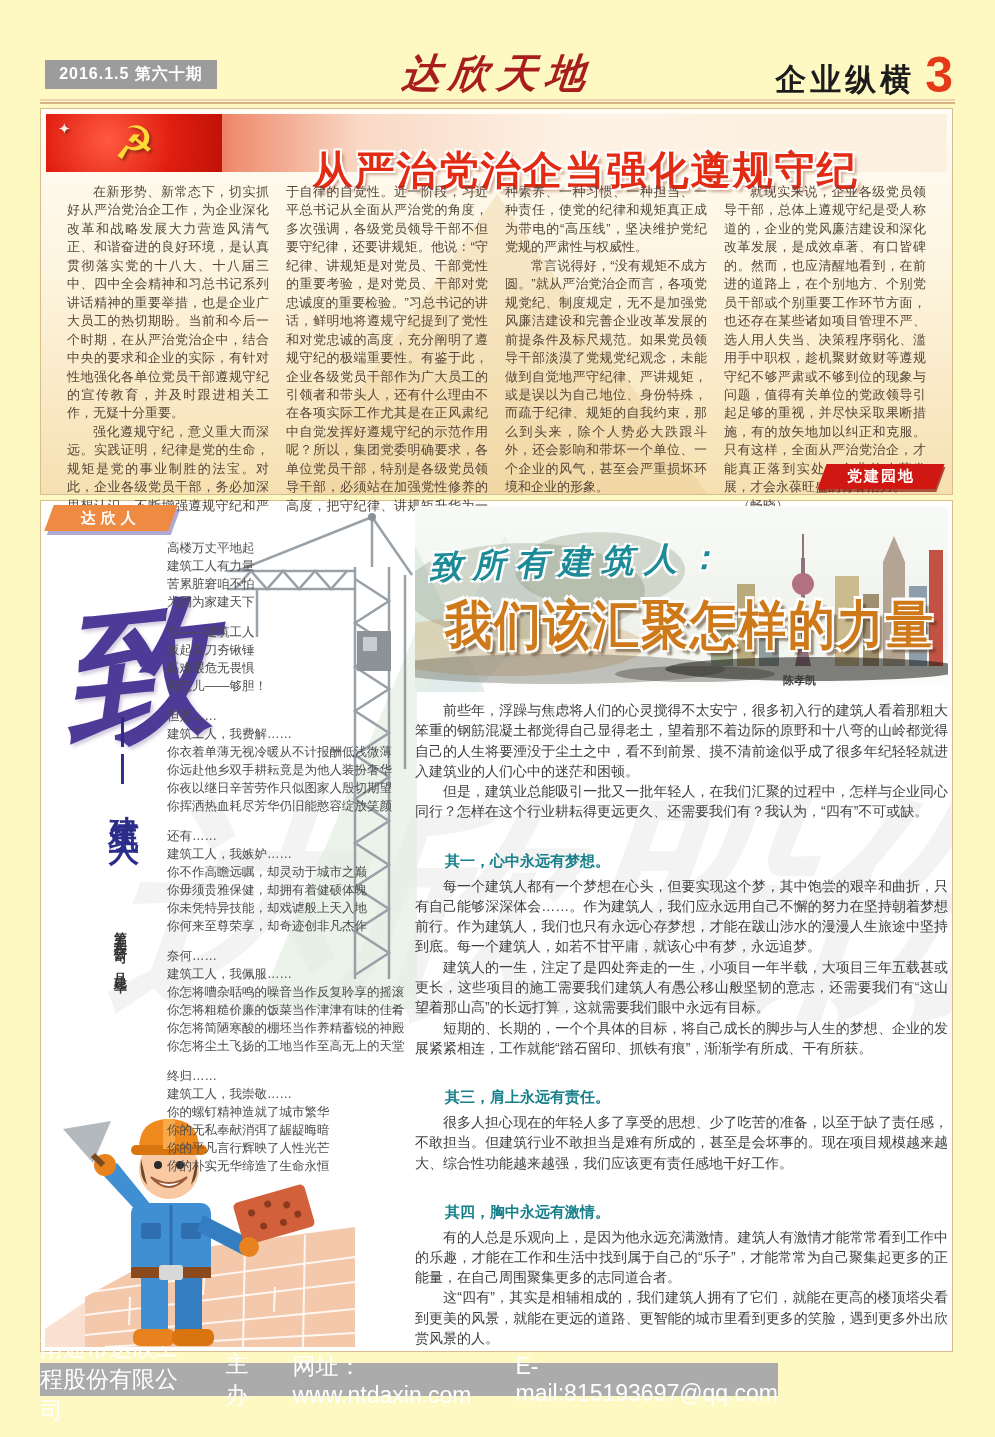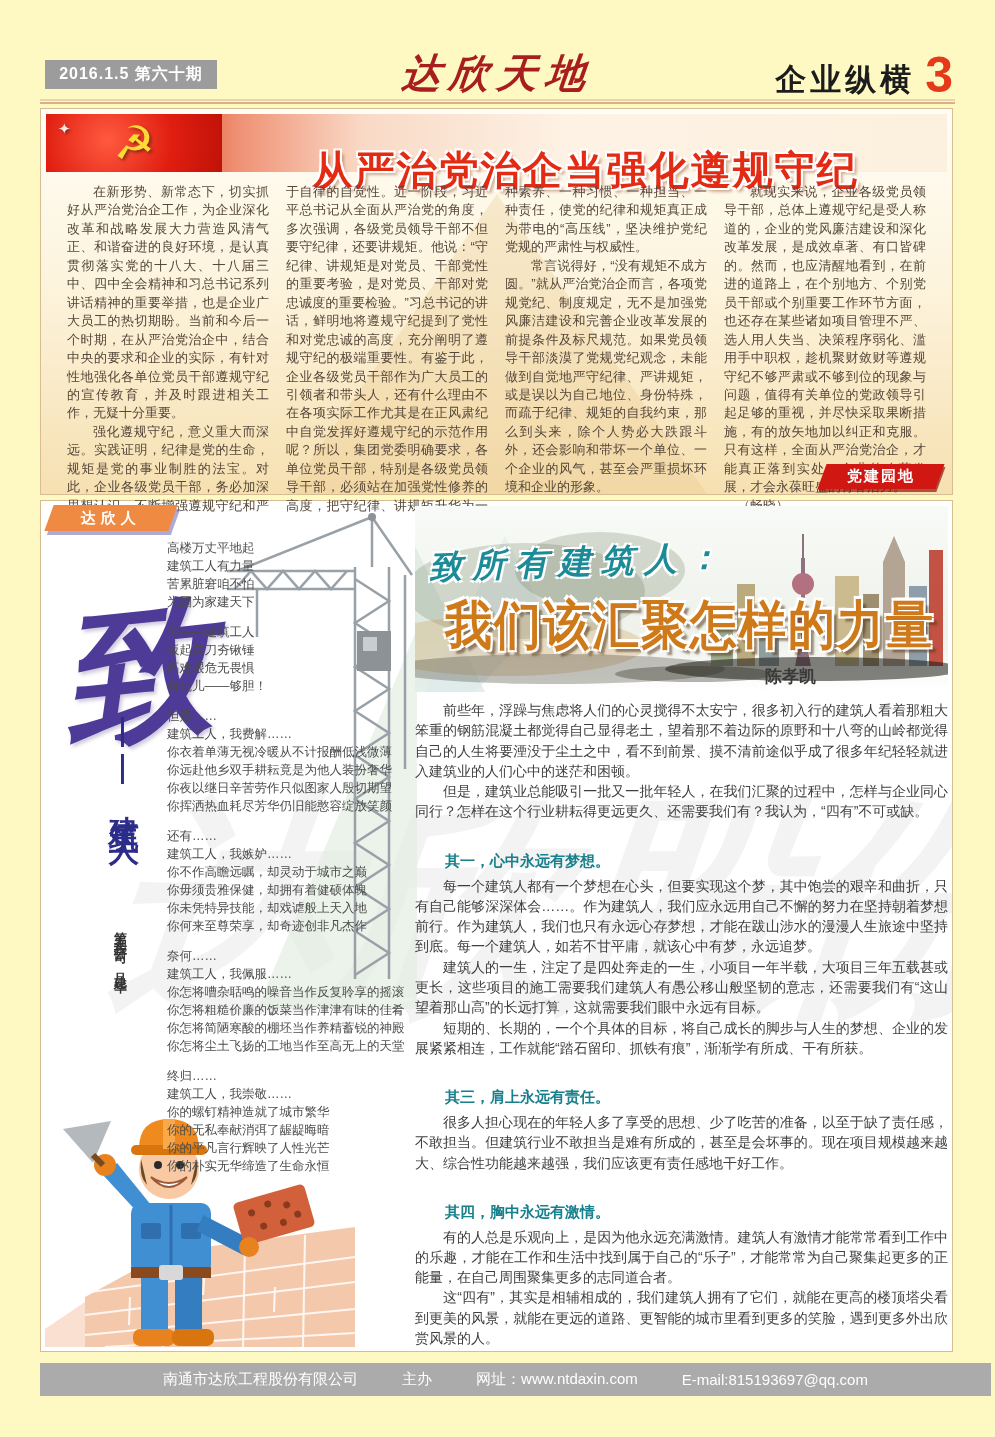--- a/index.html
+++ b/index.html
@@ -73,29 +73,29 @@
   .rc{position:absolute;left:374px;top:5px;width:533px;height:844px;z-index:1;}
   .title-img{position:relative;width:533px;height:186px;overflow:hidden;
          background:linear-gradient(180deg,#f8faf7 0%,#eef2ea 70%,#ffffff 100%);}
   .title-img svg{position:absolute;left:0;top:0;}
   .t1{position:absolute;left:14px;top:34px;font-size:33px;font-weight:bold;font-style:italic;color:#1d8b97;
          letter-spacing:10px;transform:rotate(-2deg);white-space:nowrap;
          text-shadow:-2px -2px 0 #fff,2px -2px 0 #fff,-2px 2px 0 #fff,2px 2px 0 #fff;}
   .t2{position:absolute;left:30px;top:84px;font-size:47px;font-weight:900;color:#cf7a1a;letter-spacing:2px;
          white-space:nowrap;transform:scaleY(1.12);transform-origin:top left;
          text-shadow:-2px -2px 0 #fff,2px -2px 0 #fff,-2px 2px 0 #fff,2px 2px 0 #fff,5px 5px 2px rgba(80,50,20,.55);}
-  .auth{position:absolute;right:132px;bottom:4px;font-size:17px;font-weight:bold;color:#3a3a3a;margin-left:36px;}
+  .auth{position:absolute;right:132px;bottom:4px;font-size:11px;font-weight:bold;color:#3a3a3a;margin-left:36px;}
   .rc .body{margin-top:8px;font-size:14px;line-height:1.45;color:#3f3f3f;text-align:justify;}
   .rc .body p{margin:0;text-indent:2em;}
   .rc .body h3{margin:28px 0 4px;font-size:15px;color:#17808c;text-indent:2em;font-weight:bold;}
   .note{text-align:right;margin-top:8px;color:#444;font-size:14px;}
 
   
-  .footer{position:absolute;left:40px;top:1363px;width:951px;height:33px;background:#ababab;color:#fff;
-         display:flex;align-items:center;justify-content:center;gap:44px;font-size:15px;}
+  .footer{position:absolute;left:40px;top:1363px;width:738px;height:33px;background:#ababab;color:#fff;
+         display:flex;align-items:center;justify-content:center;gap:44px;font-size:23px;}
 </style>
 </head>
 <body>
 
 <div class="page" data-interactable="false">
 
   <div class="date-box" data-interactable="false">2016.1.5 第六十期</div>
   <div class="masthead" data-interactable="false">达欣天地</div>
   <div class="section-info" data-interactable="false">
     <span class="section-name" data-interactable="false">企业纵横</span>

